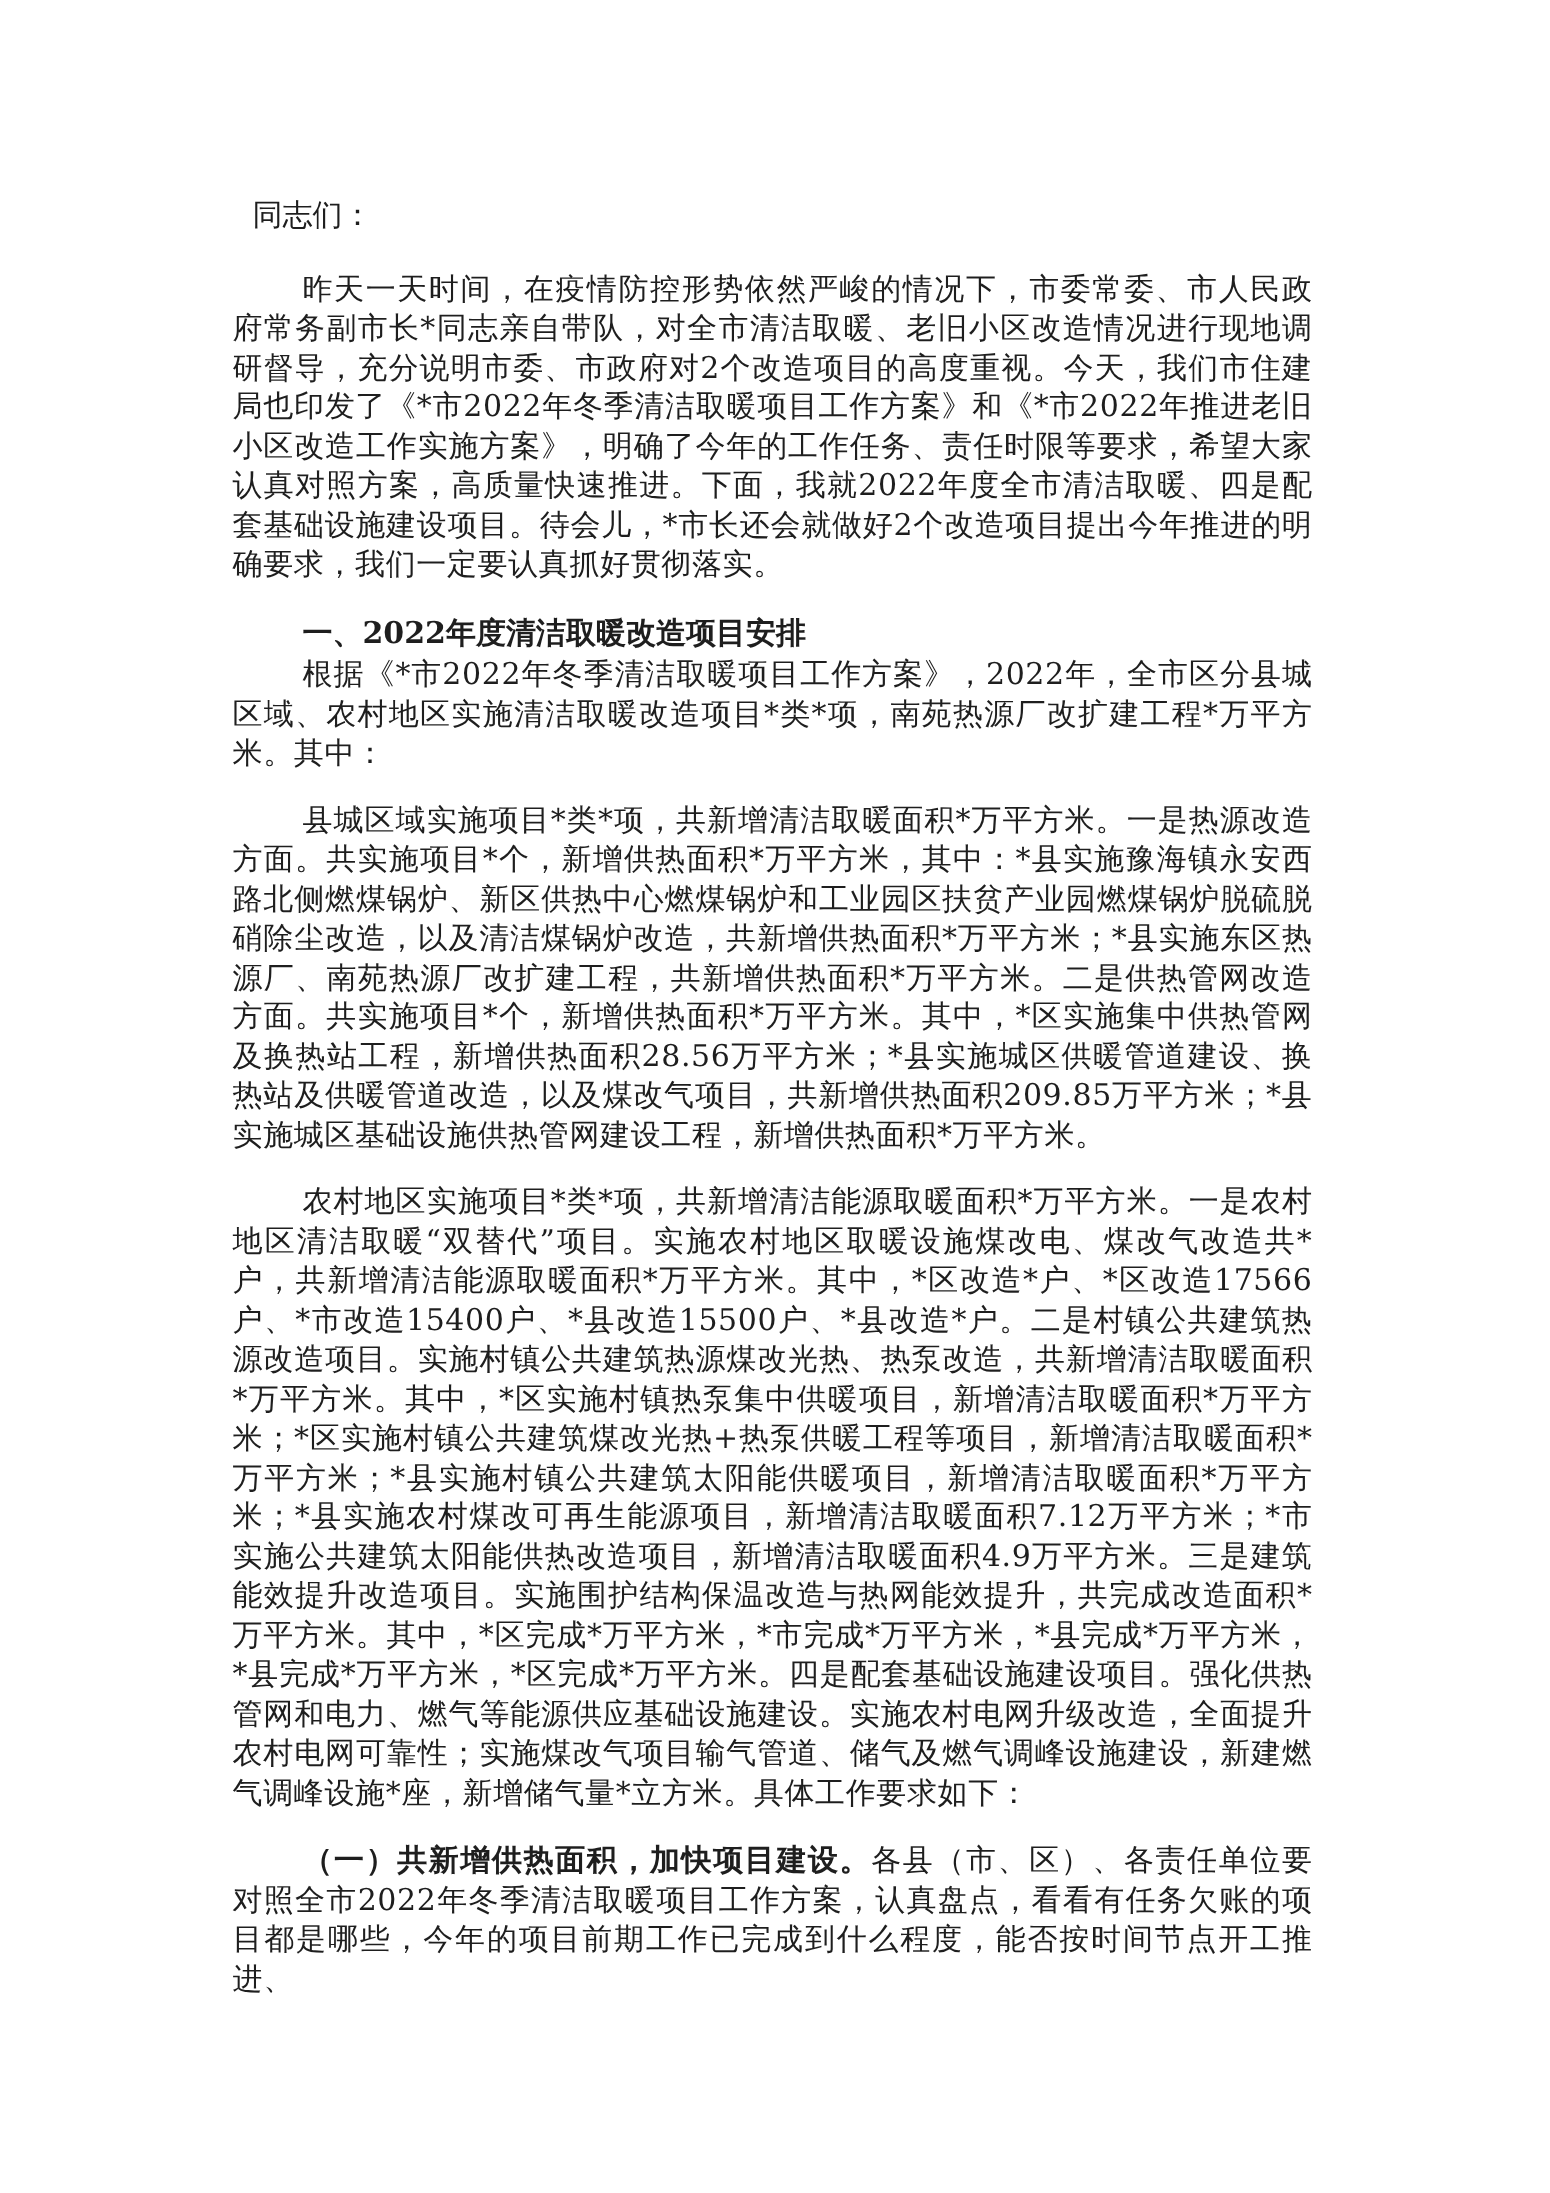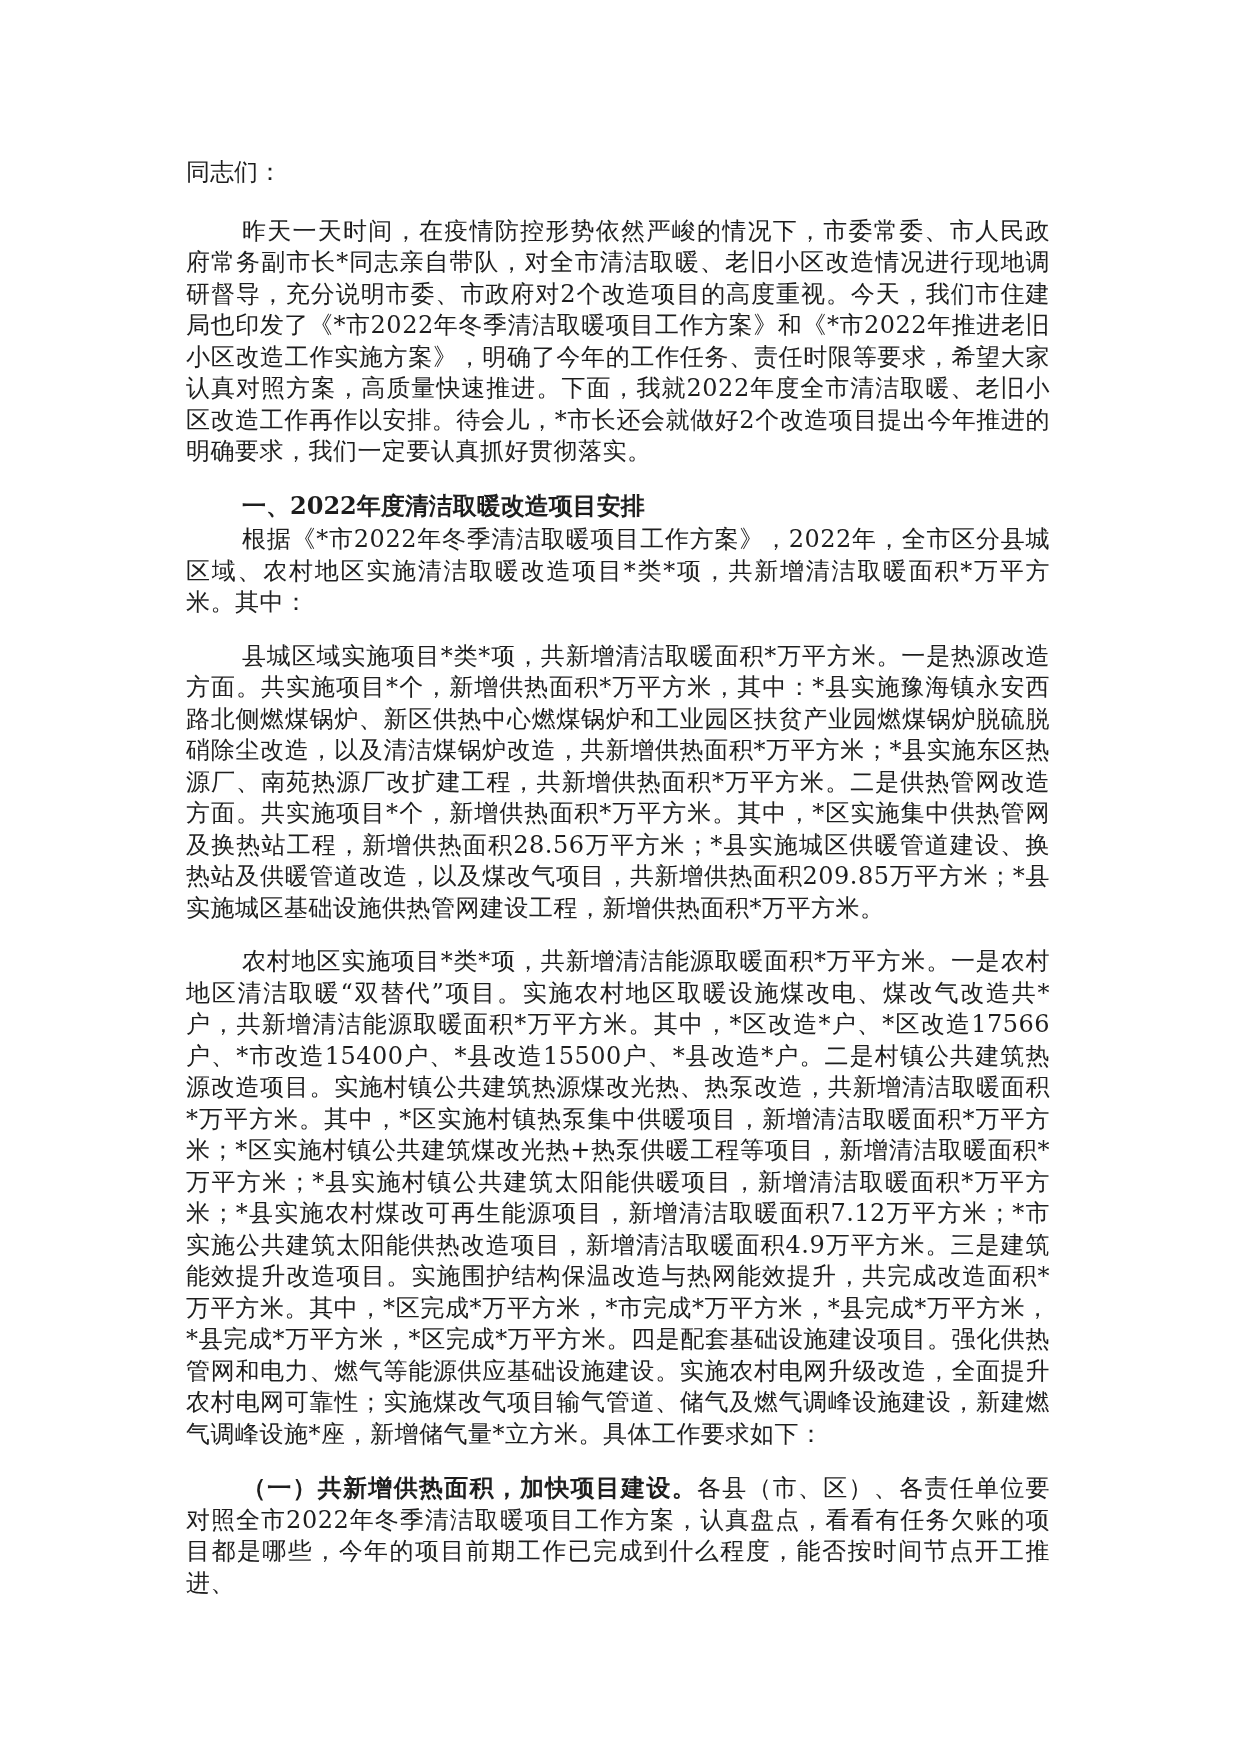--- a/index.html
+++ b/index.html
@@ -17,21 +17,21 @@
     }
     .page {
       position: absolute;
       left: 186px;
       top: 157px;
       width: 864px;
     }
     .salutation {
       font-size: 24px;
       line-height: 31.5px;
-      margin: 0 0 27px 0;
+      margin: 0 0 27px 16px;
     }
     .para {
       font-size: 24px;
       line-height: 31.5px;
       text-indent: 56px;
       text-align: justify;
       margin: 0 0 22px 0;
       letter-spacing: 0.5px;
     }
     .heading {
@@ -44,24 +44,24 @@
     .lead-bold {
       font-weight: bold;
     }
   </style>
 </head>
 <body>
 
 <div class="page">
   <p class="salutation">同志们：</p>
 
-  <p class="para">昨天一天时间，在疫情防控形势依然严峻的情况下，市委常委、市人民政府常务副市长*同志亲自带队，对全市清洁取暖、老旧小区改造情况进行现地调研督导，充分说明市委、市政府对2个改造项目的高度重视。今天，我们市住建局也印发了《*市2022年冬季清洁取暖项目工作方案》和《*市2022年推进老旧小区改造工作实施方案》，明确了今年的工作任务、责任时限等要求，希望大家认真对照方案，高质量快速推进。下面，我就2022年度全市清洁取暖、老旧小区改造工作再作以安排。待会儿，*市长还会就做好2个改造项目提出今年推进的明确要求，我们一定要认真抓好贯彻落实。</p>
+  <p class="para">昨天一天时间，在疫情防控形势依然严峻的情况下，市委常委、市人民政府常务副市长*同志亲自带队，对全市清洁取暖、老旧小区改造情况进行现地调研督导，充分说明市委、市政府对2个改造项目的高度重视。今天，我们市住建局也印发了《*市2022年冬季清洁取暖项目工作方案》和《*市2022年推进老旧小区改造工作实施方案》，明确了今年的工作任务、责任时限等要求，希望大家认真对照方案，高质量快速推进。下面，我就2022年度全市清洁取暖、四是配套基础设施建设项目。待会儿，*市长还会就做好2个改造项目提出今年推进的明确要求，我们一定要认真抓好贯彻落实。</p>
 
   <p class="heading">一、2022年度清洁取暖改造项目安排</p>
 
-  <p class="para">根据《*市2022年冬季清洁取暖项目工作方案》，2022年，全市区分县城区域、农村地区实施清洁取暖改造项目*类*项，共新增清洁取暖面积*万平方米。其中：</p>
+  <p class="para">根据《*市2022年冬季清洁取暖项目工作方案》，2022年，全市区分县城区域、农村地区实施清洁取暖改造项目*类*项，南苑热源厂改扩建工程*万平方米。其中：</p>
 
   <p class="para">县城区域实施项目*类*项，共新增清洁取暖面积*万平方米。一是热源改造方面。共实施项目*个，新增供热面积*万平方米，其中：*县实施豫海镇永安西路北侧燃煤锅炉、新区供热中心燃煤锅炉和工业园区扶贫产业园燃煤锅炉脱硫脱硝除尘改造，以及清洁煤锅炉改造，共新增供热面积*万平方米；*县实施东区热源厂、南苑热源厂改扩建工程，共新增供热面积*万平方米。二是供热管网改造方面。共实施项目*个，新增供热面积*万平方米。其中，*区实施集中供热管网及换热站工程，新增供热面积28.56万平方米；*县实施城区供暖管道建设、换热站及供暖管道改造，以及煤改气项目，共新增供热面积209.85万平方米；*县实施城区基础设施供热管网建设工程，新增供热面积*万平方米。</p>
 
   <p class="para">农村地区实施项目*类*项，共新增清洁能源取暖面积*万平方米。一是农村地区清洁取暖“双替代”项目。实施农村地区取暖设施煤改电、煤改气改造共*户，共新增清洁能源取暖面积*万平方米。其中，*区改造*户、*区改造17566户、*市改造15400户、*县改造15500户、*县改造*户。二是村镇公共建筑热源改造项目。实施村镇公共建筑热源煤改光热、热泵改造，共新增清洁取暖面积*万平方米。其中，*区实施村镇热泵集中供暖项目，新增清洁取暖面积*万平方米；*区实施村镇公共建筑煤改光热+热泵供暖工程等项目，新增清洁取暖面积*万平方米；*县实施村镇公共建筑太阳能供暖项目，新增清洁取暖面积*万平方米；*县实施农村煤改可再生能源项目，新增清洁取暖面积7.12万平方米；*市实施公共建筑太阳能供热改造项目，新增清洁取暖面积4.9万平方米。三是建筑能效提升改造项目。实施围护结构保温改造与热网能效提升，共完成改造面积*万平方米。其中，*区完成*万平方米，*市完成*万平方米，*县完成*万平方米，*县完成*万平方米，*区完成*万平方米。四是配套基础设施建设项目。强化供热管网和电力、燃气等能源供应基础设施建设。实施农村电网升级改造，全面提升农村电网可靠性；实施煤改气项目输气管道、储气及燃气调峰设施建设，新建燃气调峰设施*座，新增储气量*立方米。具体工作要求如下：</p>
 
   <p class="para"><span class="lead-bold">（一）共新增供热面积，加快项目建设。</span><span>各县（市、区）、各责任单位要对照全市2022年冬季清洁取暖项目工作方案，认真盘点，看看有任务欠账的项目都是哪些，今年的项目前期工作已完成到什么程度，能否按时间节点开工推进、</span></p>
 </div>
 
 </body></html>

